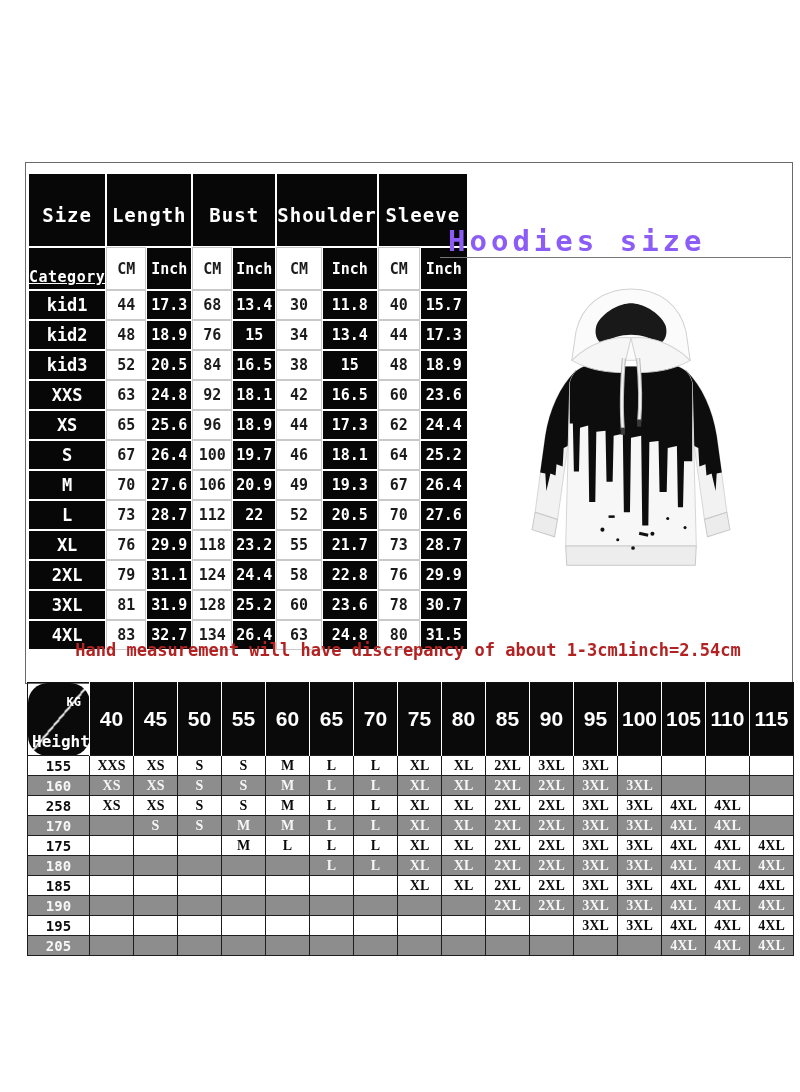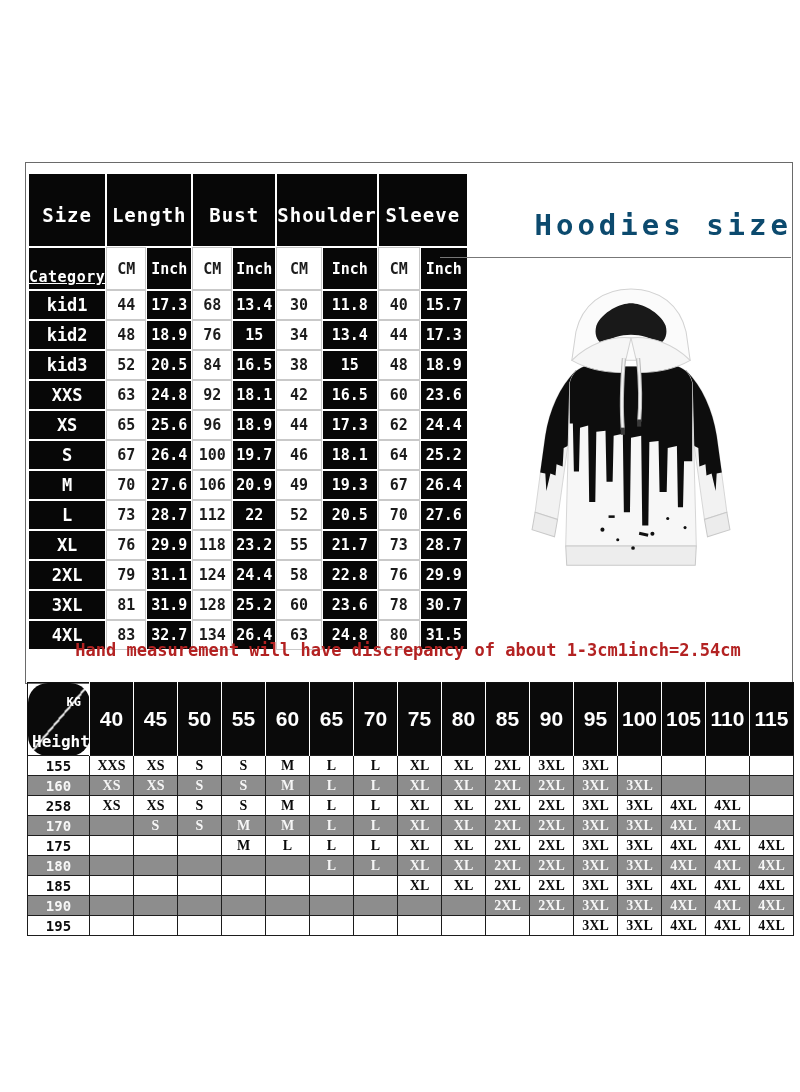--- a/index.html
+++ b/index.html
@@ -20,22 +20,22 @@
   .size-table td,.size-table th{padding:0;text-align:center;vertical-align:middle;overflow:hidden;}
   .blk{background:#070707;color:#fff;border:2px solid #fff;}
   .wht{background:#fff;color:#1c1c1c;border:2px solid #fff;outline:1px solid #c9c9c9;outline-offset:-1px;}
   .size-table thead tr.grp th{height:52px;font-size:19px;font-weight:bold;letter-spacing:1px;vertical-align:bottom;padding-bottom:20px;}
   .size-table thead tr.unit th{height:38px;font-size:15px;font-weight:bold;}
   .size-table thead th.cat{font-size:12px;letter-spacing:.5px;text-decoration:underline;vertical-align:bottom;padding-bottom:3px;}
   .size-table tbody td{height:28px;font-size:15px;font-weight:bold;}
   .size-table tbody td.lbl{font-size:17px;}
 
   
-  .panel-title{position:absolute;left:448px;top:208px;width:344px;text-align:right;
-    color:#0c4a6e;font-size:29px;font-weight:bold;letter-spacing:4px;}
+  .panel-title{position:absolute;left:448px;top:224px;width:344px;text-align:left;
+    color:#8b5cf6;font-size:29px;font-weight:bold;letter-spacing:4px;}
   .panel-rule{position:absolute;left:440px;top:257px;width:351px;height:0;border-top:1px solid #777;}
   .hoodie{position:absolute;left:478px;top:268px;width:306px;height:356px;}
 
   
   .note{position:absolute;left:26px;top:640px;width:764px;display:flex;justify-content:center;
     color:#b32222;font-size:17px;font-weight:bold;white-space:nowrap;}
 
   
   .fit-table{position:absolute;left:27px;top:682px;table-layout:fixed;border:1px solid #111;}
   .fit-table th,.fit-table td{padding:0;text-align:center;vertical-align:middle;overflow:hidden;}
@@ -485,16 +485,35 @@
           <td class="sz"></td>
           <td class="sz"></td>
           <td class="sz"></td>
           <td class="sz"></td>
           <td class="sz">3XL</td>
           <td class="sz">3XL</td>
           <td class="sz">4XL</td>
           <td class="sz">4XL</td>
           <td class="sz">4XL</td>
         </tr>
+        <tr class="r-gray">
+          <td class="h-lbl">205</td>
+          <td class="sz"></td>
+          <td class="sz"></td>
+          <td class="sz"></td>
+          <td class="sz"></td>
+          <td class="sz"></td>
+          <td class="sz"></td>
+          <td class="sz"></td>
+          <td class="sz"></td>
+          <td class="sz"></td>
+          <td class="sz"></td>
+          <td class="sz"></td>
+          <td class="sz"></td>
+          <td class="sz"></td>
+          <td class="sz">4XL</td>
+          <td class="sz">4XL</td>
+          <td class="sz">4XL</td>
+        </tr>
       </tbody>
   </table>
 
 </div>
 
 </body></html>

